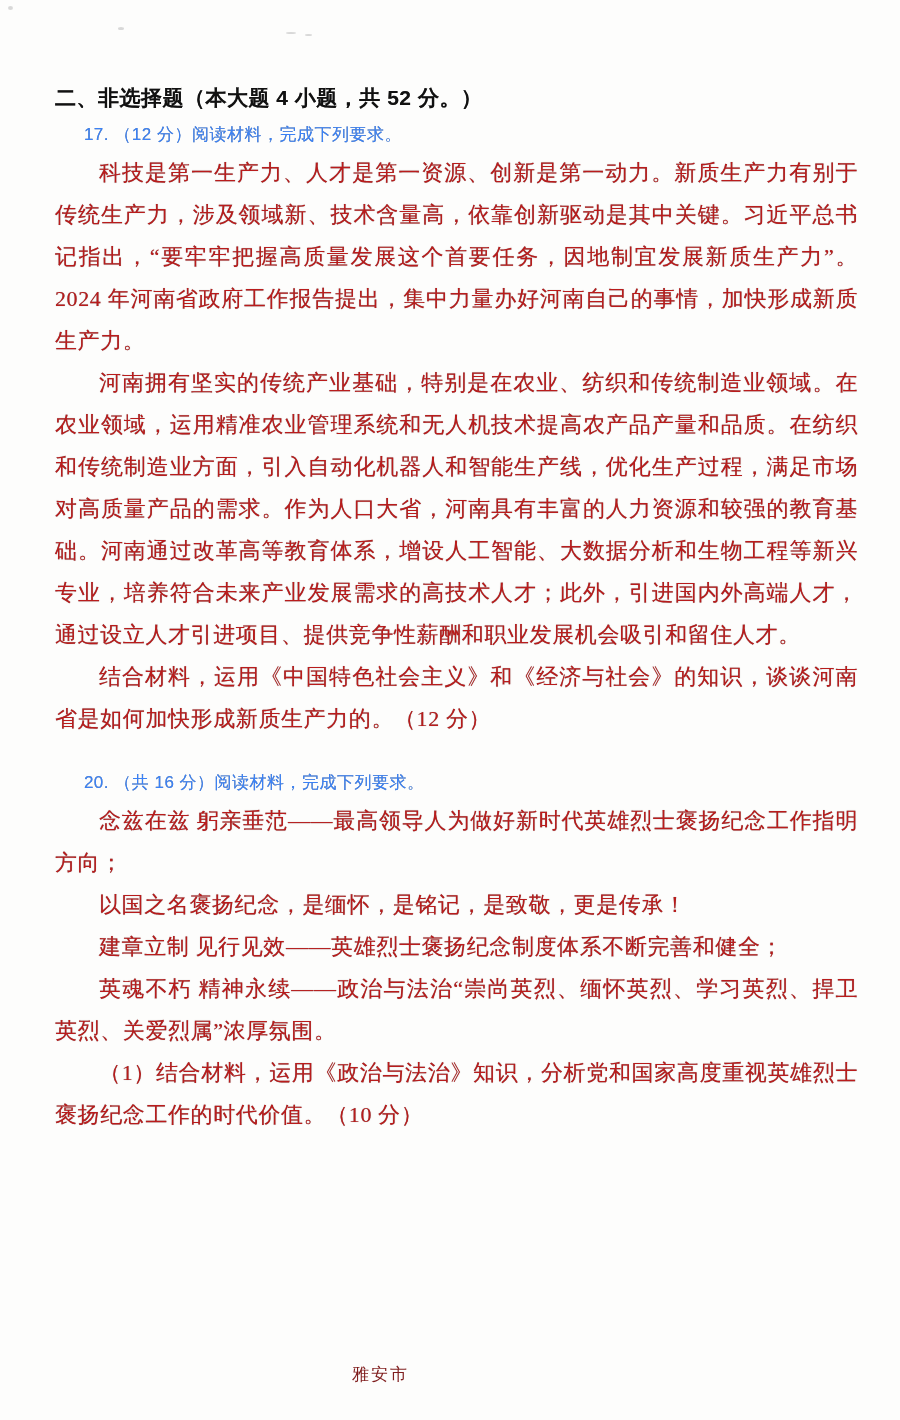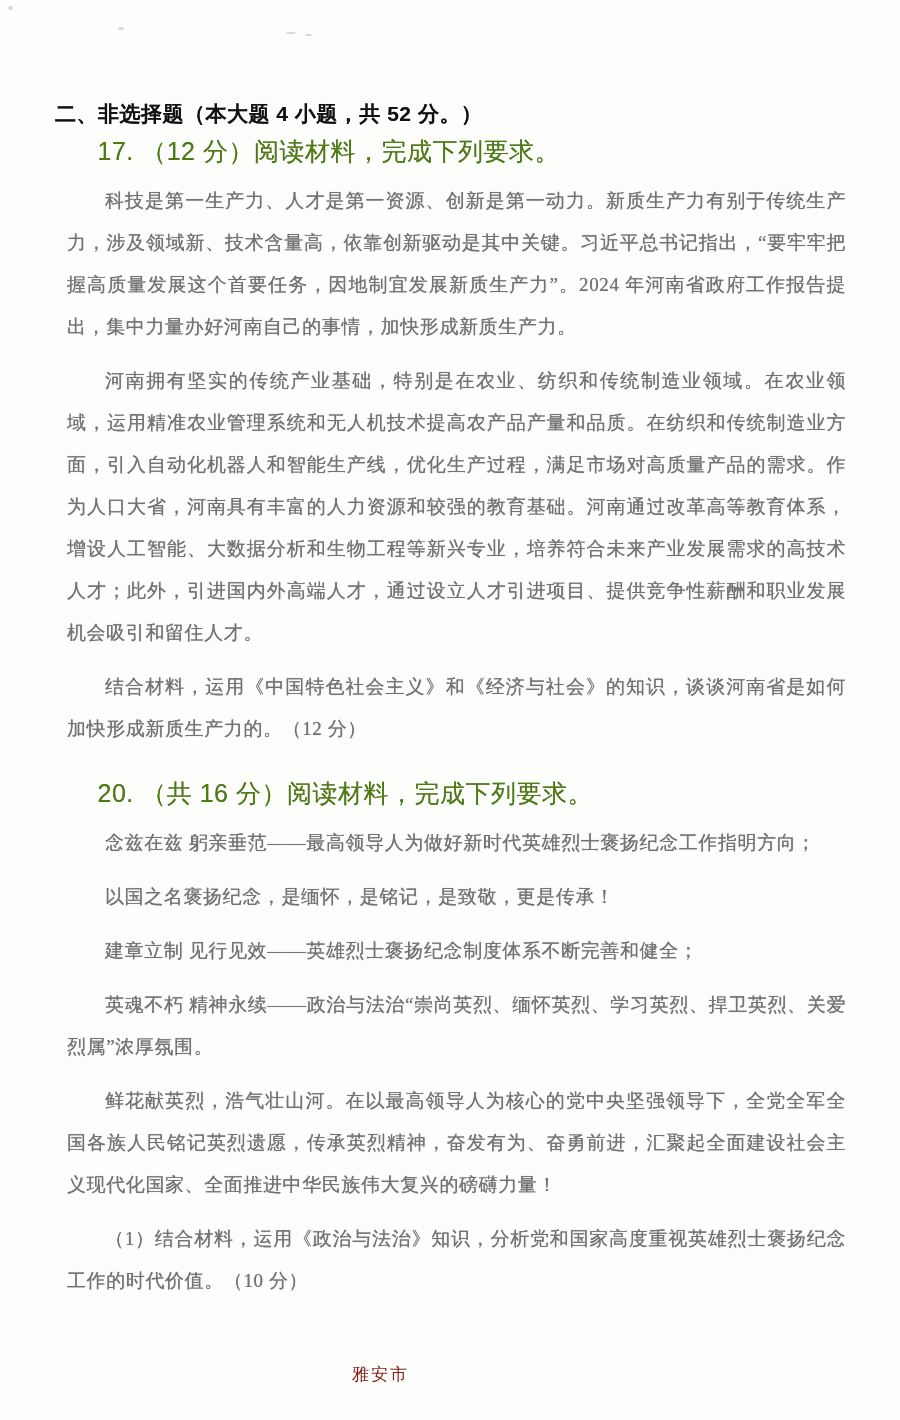--- a/index.html
+++ b/index.html
@@ -19,46 +19,46 @@
     font-family: "Liberation Serif", "DejaVu Serif", serif;
     color: #1b1b1b;
   }
   .scan-speck {
     position: absolute;
     background: #b9b9b9;
     border-radius: 50%;
     opacity: 0.55;
   }
   .section-heading {
-    margin: 16px 0 6px 0;
+    margin: 0 0 6px 0;
     font-family: "Liberation Sans", "DejaVu Sans", sans-serif;
     font-weight: bold;
     font-size: 21px;
     line-height: 28px;
     color: #111;
     letter-spacing: 0.5px;
     text-shadow: 0 0 0.6px rgba(0,0,0,0.5);
   }
   .q-title {
     margin: 0;
     font-family: "Liberation Sans", "DejaVu Sans", sans-serif;
-    font-size: 25px;
+    font-size: 17px;
     line-height: 34px;
     text-indent: 1.7em;
-    color: #4d7c0f;
+    color: #3b82f6;
     text-shadow: 0 0 0.5px rgba(0,0,0,0.45);
     letter-spacing: 0.5px;
   }
   .body-par {
-    margin: 12px;
-    font-size: 19px;
+    margin: 0;
+    font-size: 22px;
     line-height: 42px;
     text-indent: 2em;
     text-align: justify;
-    color: #737373;
+    color: #b91c1c;
     letter-spacing: 0.6px;
     text-shadow: 0 0 0.7px rgba(20,20,20,0.55);
   }
   .q17-block { margin-top: 2px; }
   .q18-block { margin-top: 26px; }
   .footer-mark {
     position: absolute;
     left: 352px;
     top: 1364px;
     font-size: 17px;
@@ -86,19 +86,18 @@
     <p class="body-par">河南拥有坚实的传统产业基础，特别是在农业、纺织和传统制造业领域。在农业领域，运用精准农业管理系统和无人机技术提高农产品产量和品质。在纺织和传统制造业方面，引入自动化机器人和智能生产线，优化生产过程，满足市场对高质量产品的需求。作为人口大省，河南具有丰富的人力资源和较强的教育基础。河南通过改革高等教育体系，增设人工智能、大数据分析和生物工程等新兴专业，培养符合未来产业发展需求的高技术人才；此外，引进国内外高端人才，通过设立人才引进项目、提供竞争性薪酬和职业发展机会吸引和留住人才。</p>
     <p class="body-par">结合材料，运用《中国特色社会主义》和《经济与社会》的知识，谈谈河南省是如何加快形成新质生产力的。（12 分）</p>
   </section>
 
   <section class="q18-block">
     <p class="q-title">20. （共 16 分）阅读材料，完成下列要求。</p>
     <p class="body-par">念兹在兹 躬亲垂范——最高领导人为做好新时代英雄烈士褒扬纪念工作指明方向；</p>
     <p class="body-par">以国之名褒扬纪念，是缅怀，是铭记，是致敬，更是传承！</p>
     <p class="body-par">建章立制 见行见效——英雄烈士褒扬纪念制度体系不断完善和健全；</p>
     <p class="body-par">英魂不朽 精神永续——政治与法治“崇尚英烈、缅怀英烈、学习英烈、捍卫英烈、关爱烈属”浓厚氛围。</p>
-    <p class="body-par">鲜花献英烈，浩气壮山河。在以最高领导人为核心的党中央坚强领导下，全党全军全国各族人民铭记英烈遗愿，传承英烈精神，奋发有为、奋勇前进，汇聚起全面建设社会主义现代化国家、全面推进中华民族伟大复兴的磅礴力量！</p>
     <p class="body-par">（1）结合材料，运用《政治与法治》知识，分析党和国家高度重视英雄烈士褒扬纪念工作的时代价值。（10 分）</p>
   </section>
 
   <div class="footer-mark">雅安市</div>
 
 </div>
 
 </body></html>

